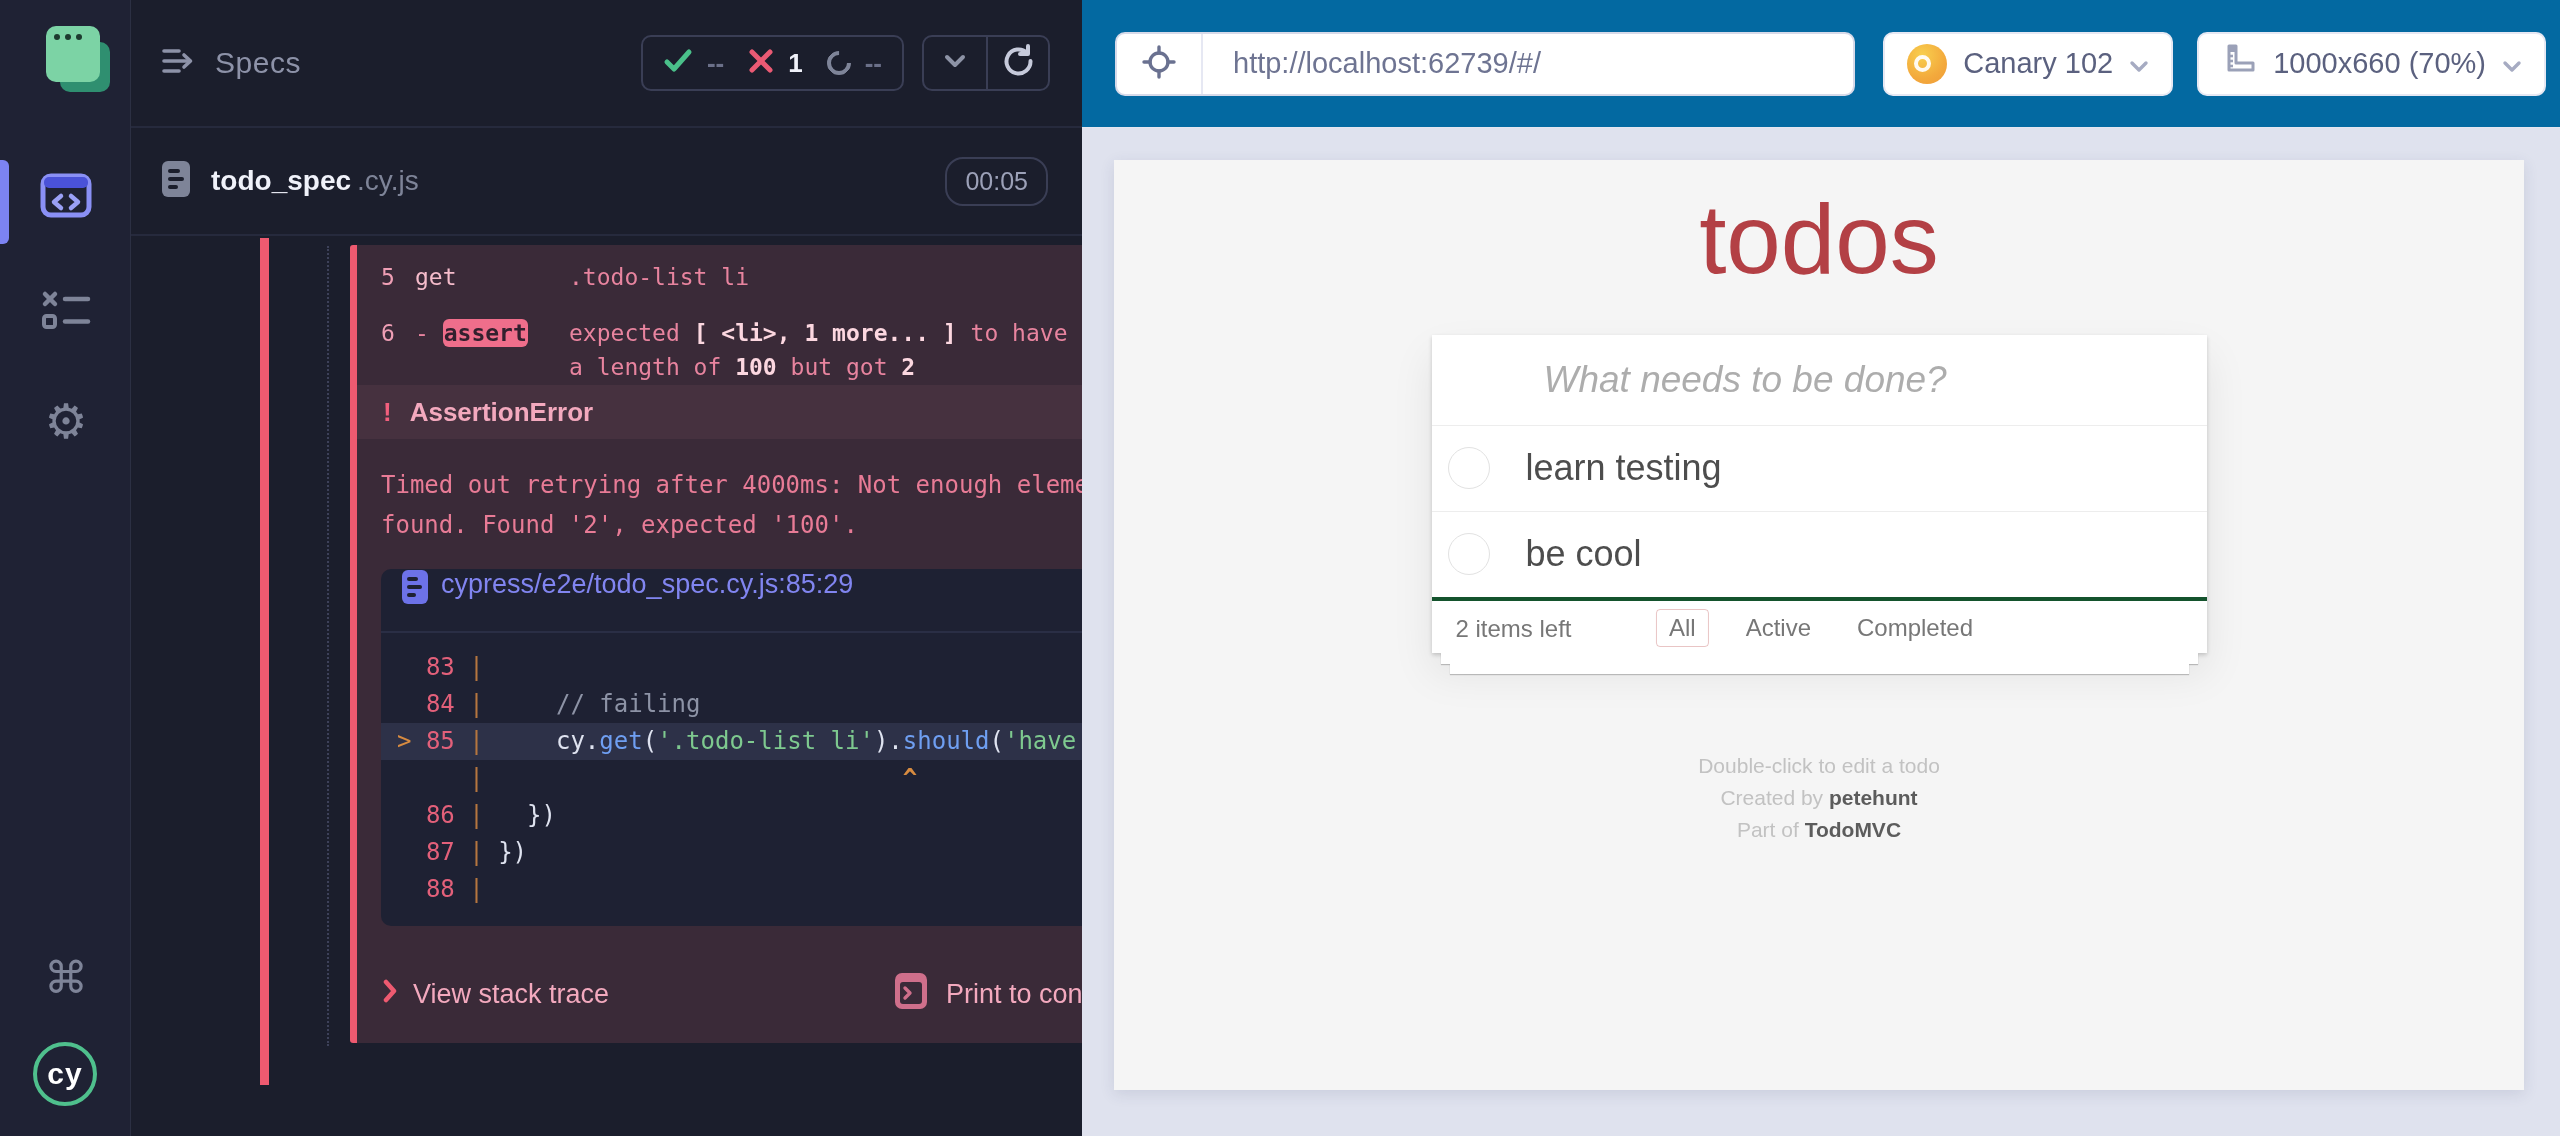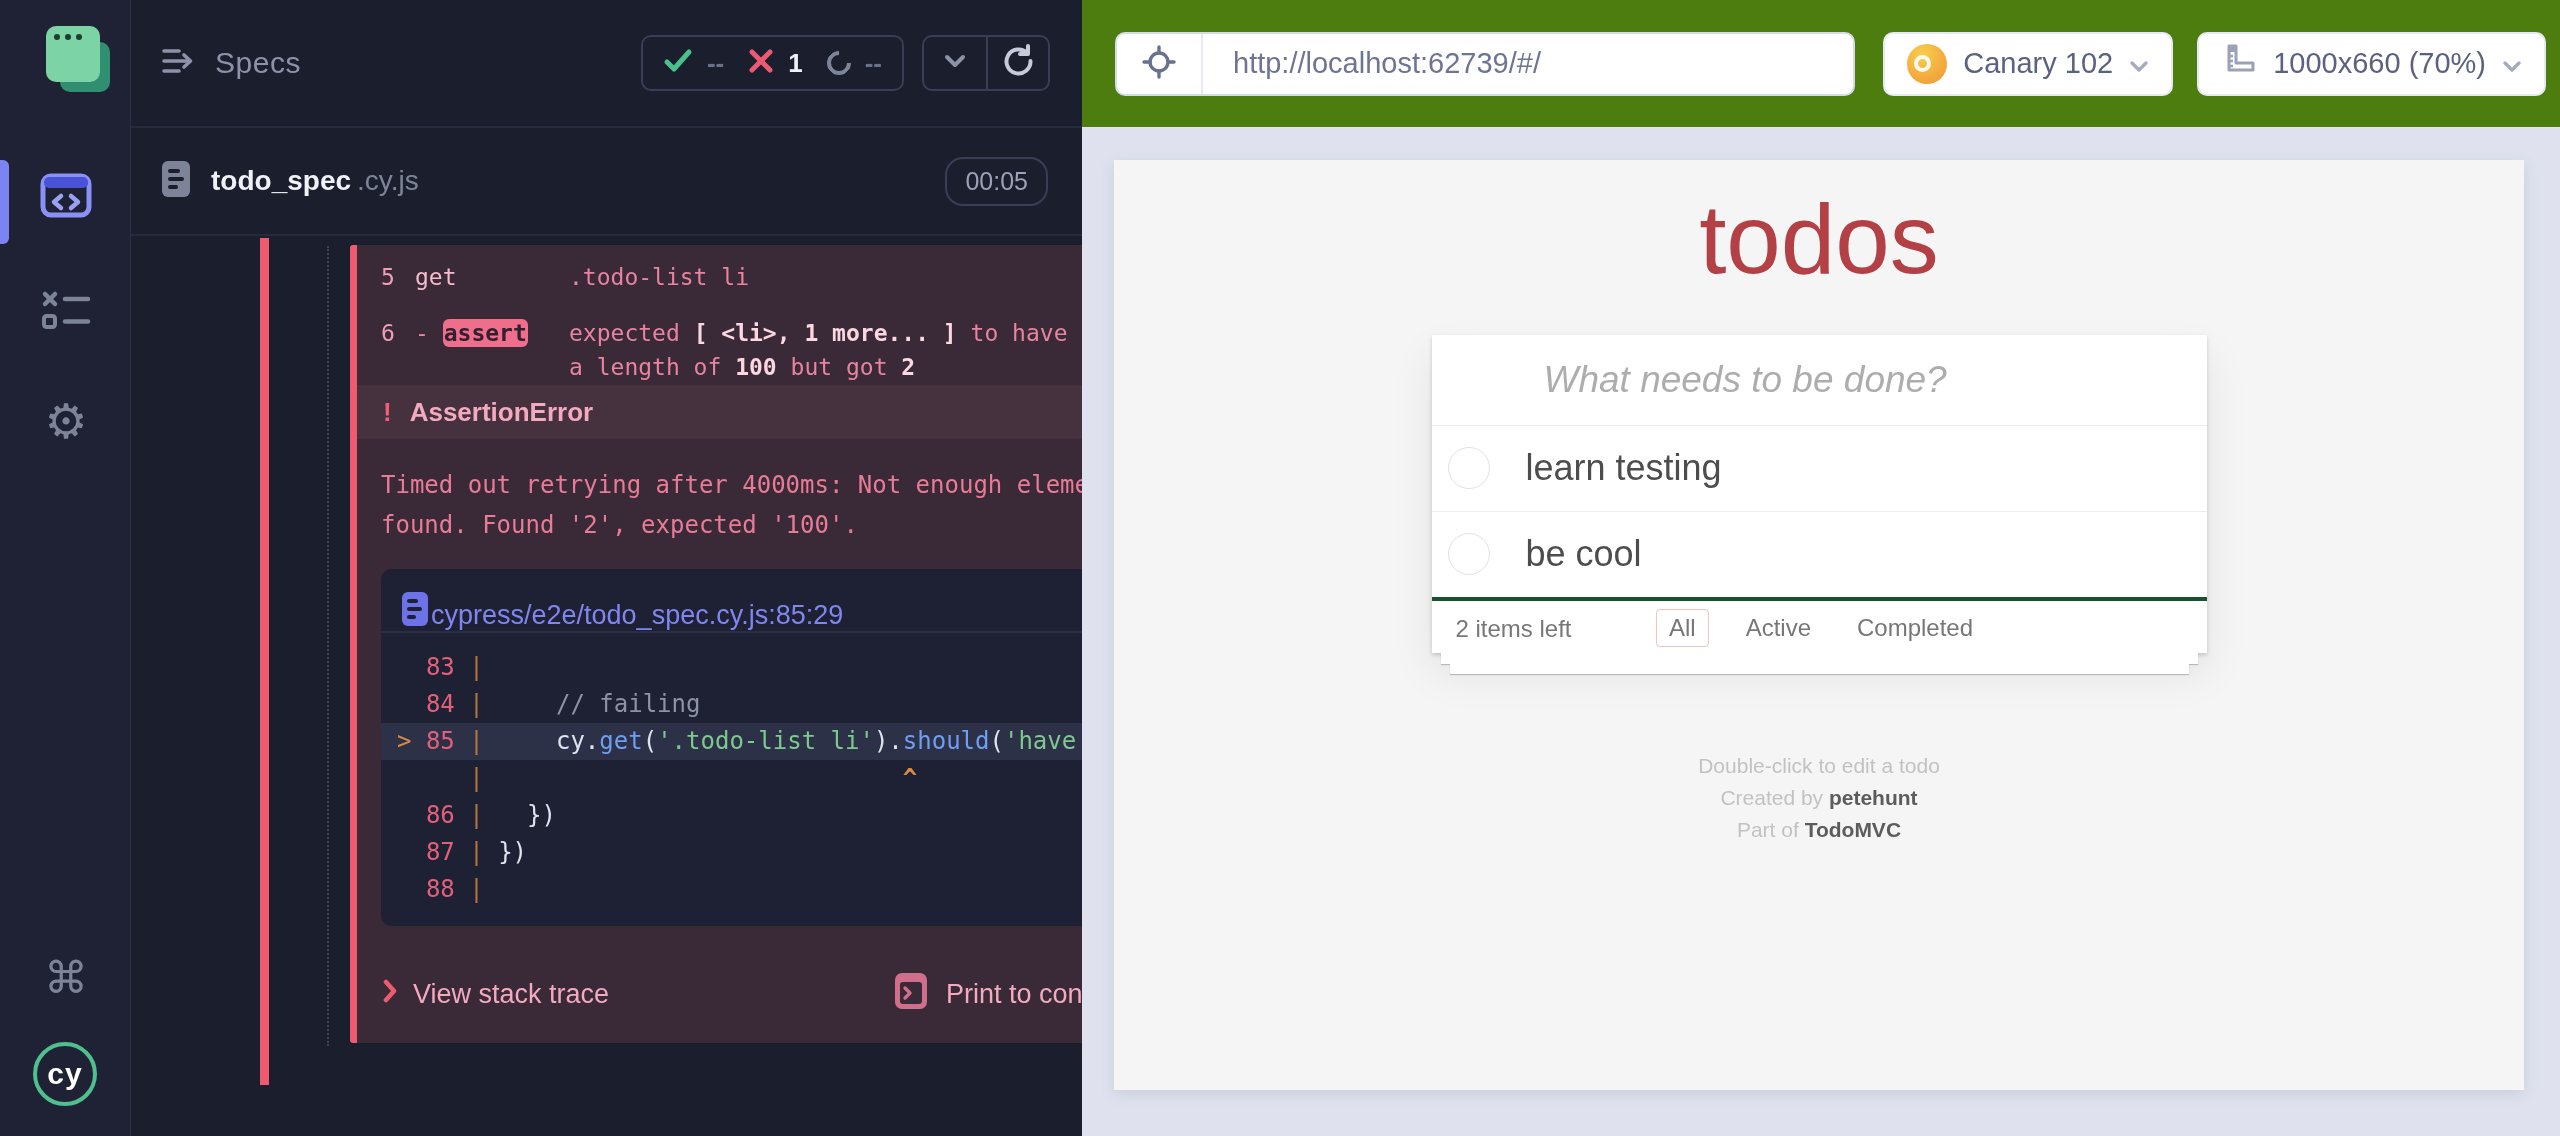--- a/index.html
+++ b/index.html
@@ -53,38 +53,38 @@
   .lmsg { width:505px; flex:none; color:#e8849f; white-space:pre-wrap; }
   .lmsg .strong { color:#fcd7e0; font-weight:bold; }
   .count-badge { margin-left:auto; background:#8e92a9; color:#23263a; font-size:20px; font-weight:bold; border-radius:8px; padding:2px 10px; margin-top:4px; font-family:"Liberation Sans",sans-serif; }
 
   .error-block { position:absolute; left:219px; top:385px; width:808px; background:#3a2a38; border-left:7px solid #ee5a70; border-radius:3px; padding-bottom:26px; }
   .err-head { height:54px; background:#46313f; display:flex; align-items:center; padding-left:26px; gap:18px; }
   .err-bang { color:#f25f7d; font-size:26px; font-weight:bold; }
   .err-title { color:#f3a9be; font-size:26px; font-weight:bold; }
   .err-msg { margin:26px 24px 0; width:760px; font-family:"DejaVu Sans Mono",monospace; font-size:24px; line-height:40px; color:#e87b96; }
   .code-frame { margin:24px 24px 0; background:#1e2133; border-radius:10px; overflow:hidden; }
-  .cf-head { height:64px; display:flex; align-items:flex-end; gap:2px; padding-left:20px; border-bottom:2px solid #2a2e45; }
+  .cf-head { height:64px; display:flex; align-items:flex-start; gap:12px; padding-left:20px; border-bottom:2px solid #2a2e45; }
   .cf-link { color:#8185f0; font-size:27px; }
   .code-pre { padding:16px 0 18px; font-family:"DejaVu Sans Mono",monospace; font-size:24px; line-height:37px; color:#dfe3f0; }
   .code-line { white-space:pre; padding-left:16px; }
   .code-line.hl { background:#2d3148; }
   .marker { color:#d78b40; }
   .cnum { color:#e3607a; }
   .pipe { color:#b5763f; }
   .tok-comment { color:#8d93a6; }
   .tok-plain { color:#dfe3f0; }
   .tok-fn { color:#6f9ff2; }
   .tok-str { color:#7ec98f; }
   .caret { color:#d78b40; font-weight:bold; }
   .err-actions { display:flex; justify-content:space-between; align-items:center; margin:46px 26px 0; }
   .act-left, .act-right { display:flex; align-items:center; gap:16px; color:#f3a9be; font-size:27px; }
 
   
-  #right-header { position:absolute; left:1082px; top:0; width:1478px; height:128px; background:#4d7c0f; border-bottom:1px solid #e3e6f0; display:flex; align-items:center; padding-left:33px; }
+  #right-header { position:absolute; left:1082px; top:0; width:1478px; height:128px; background:#0369a1; border-bottom:1px solid #e3e6f0; display:flex; align-items:center; padding-left:33px; }
   .urlbar { width:740px; height:64px; border:2px solid #d7dae9; border-radius:10px; display:flex; align-items:center; background:#fff; }
   .url-icon-cell { width:86px; height:100%; display:flex; align-items:center; justify-content:center; border-right:2px solid #e6e8f3; }
   .url-text { padding-left:30px; font-size:29px; color:#6e7492; }
   .hdr-btn { height:64px; border:2px solid #e6e8f3; border-radius:10px; display:flex; align-items:center; padding:0 22px; gap:16px; font-size:29px; color:#5b617f; background:#fff; }
   .hdr-btn.browser { margin-left:auto; }
   .hdr-btn.viewport { margin-left:24px; margin-right:14px; }
   .canary-icon { position:relative; width:40px; height:40px; border-radius:50%; background:radial-gradient(circle at 38% 28%, #f8cf4e, #f3a93c 62%, #ef9b39); }
   .canary-icon i { position:absolute; left:7px; top:11px; width:17px; height:17px; border:4px solid rgba(255,255,255,.92); border-radius:50%; }
 
   #viewport-area { position:absolute; left:1082px; top:128px; width:1478px; height:1008px; background:#dfe2ee; }

